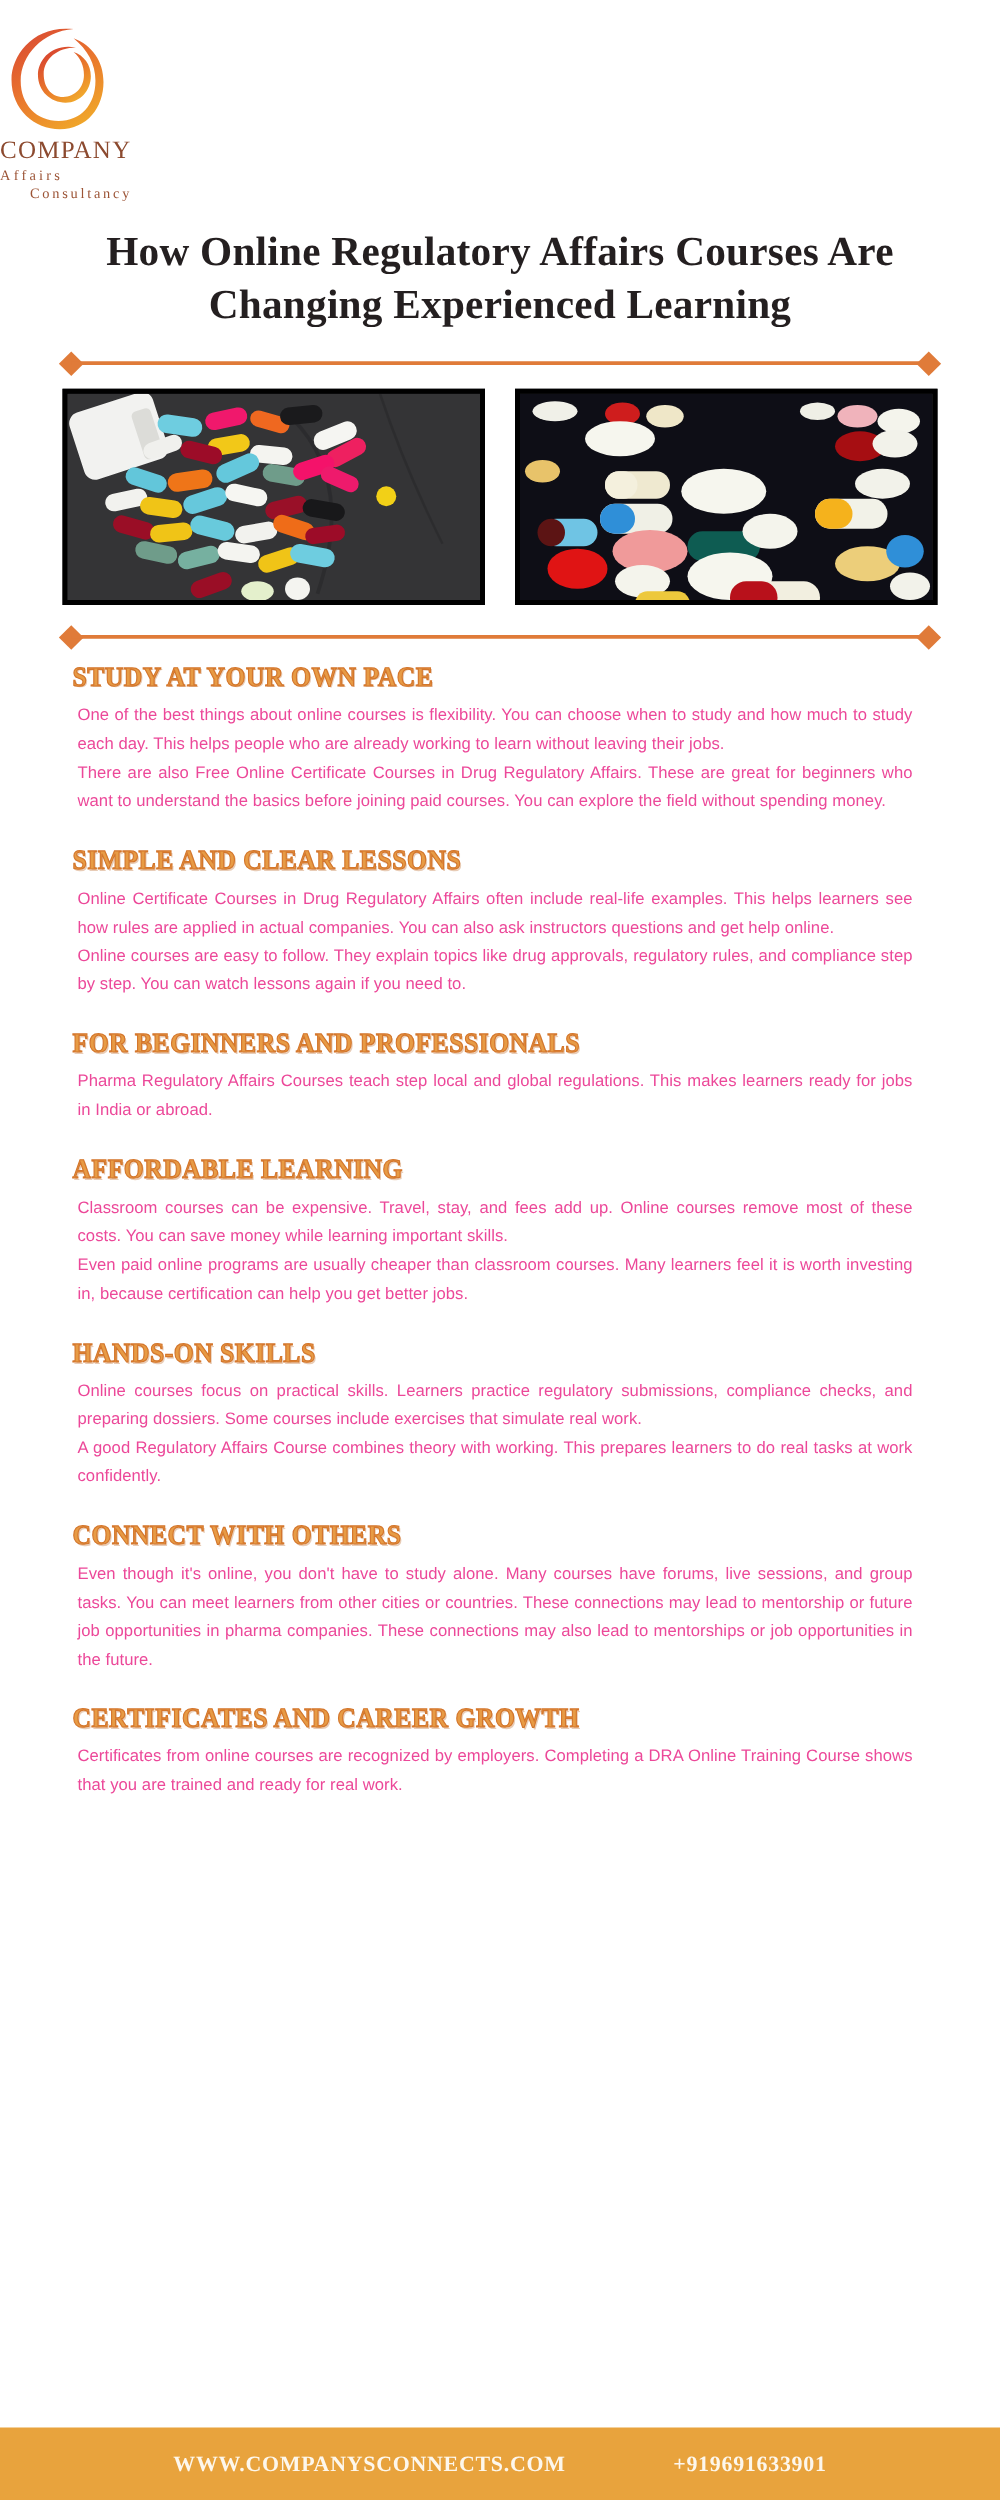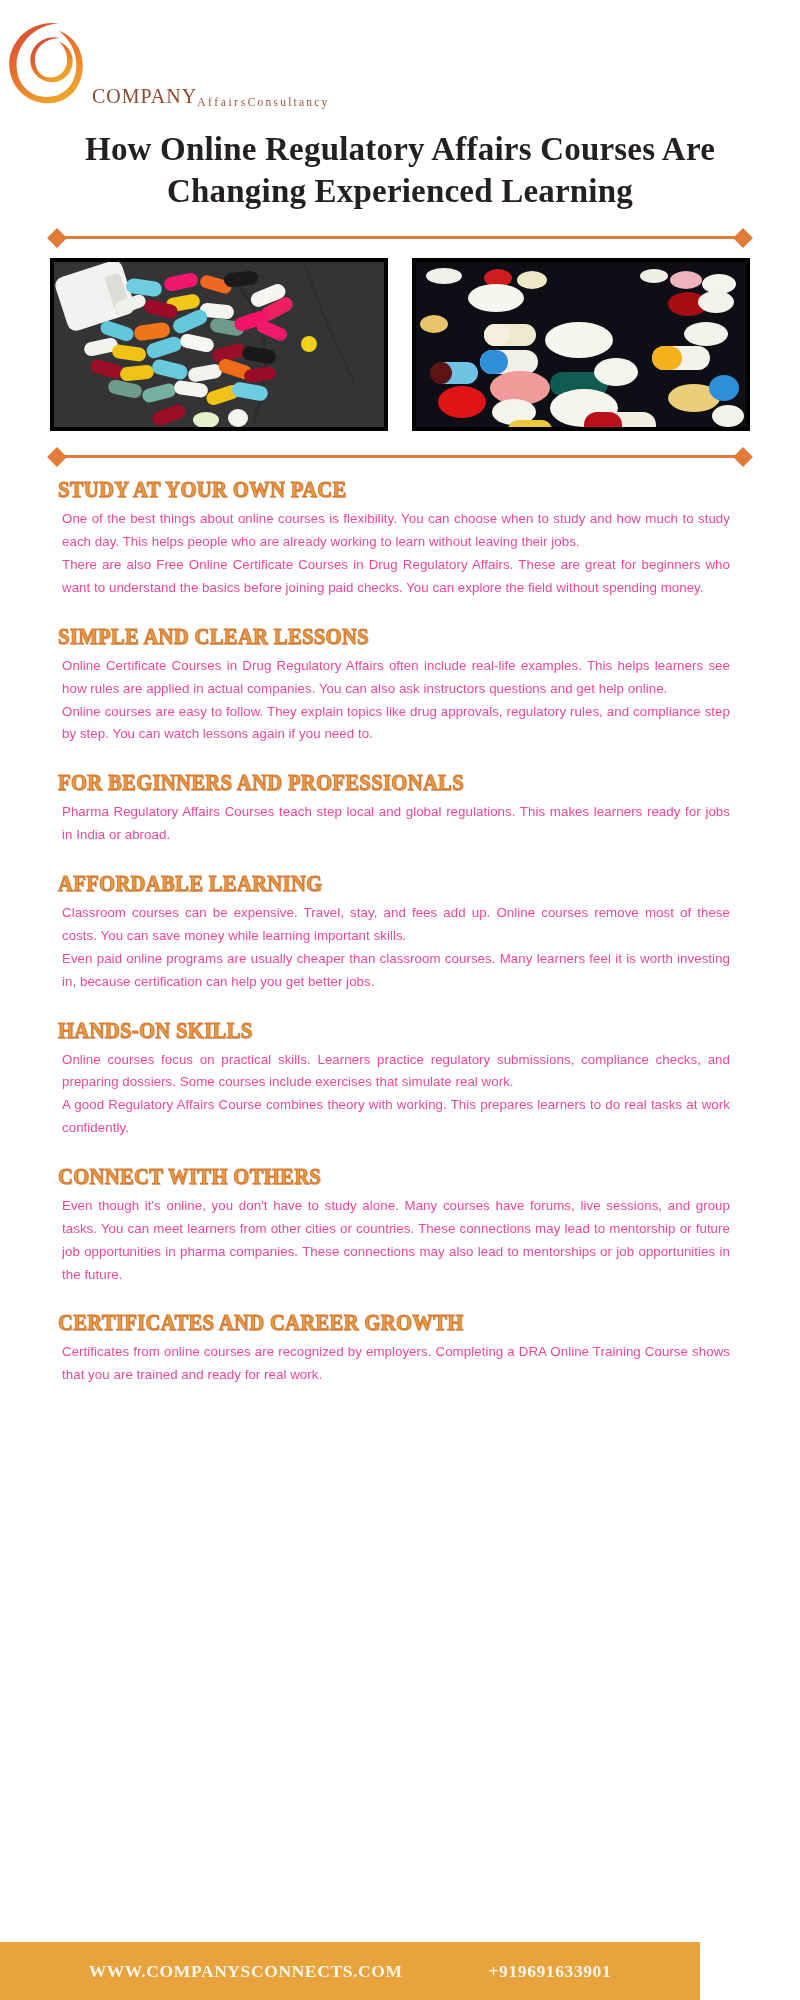--- a/index.html
+++ b/index.html
@@ -21,22 +21,22 @@
     position: relative;
     background: #ffffff;
     display: flex;
     flex-direction: column;
   }
 
   
   .logo-block {
     margin-top: 14px;
     display: flex;
-    flex-direction: row;
-    align-items: flex-end;
+    flex-direction: column;
+    align-items: flex-start;
   }
   .logo-mark {
     width: 92px;
     height: 94px;
     display: block;
   }
   .logo-word {
     font-family: "Liberation Serif", serif;
     font-size: 20px;
     letter-spacing: 1px;
@@ -50,20 +50,21 @@
     letter-spacing: 2.6px;
     color: #9c5436;
     margin-top: 3px;
   }
   .logo-sub2 {
     font-family: "Liberation Serif", serif;
     font-size: 11.5px;
     letter-spacing: 2.2px;
     color: #9c5436;
     margin-top: 2px;
+    margin-left: 24px;
   }
 
   
   .title {
     margin: 20px auto 0 auto;
     width: 660px;
     text-align: center;
     font-family: "Liberation Serif", serif;
     font-weight: bold;
     font-size: 33px;
@@ -147,21 +148,21 @@
     letter-spacing: 0.05px;
   }
   .sec-body p { margin: 0; }
   .gap-md { height: 20px; }
 
   
   .footer {
     position: absolute;
     left: 0;
     bottom: 0;
-    width: 700px;
+    width: 800px;
     height: 58px;
     background: #e8a33d;
     display: flex;
     align-items: center;
     justify-content: center;
     gap: 86px;
   }
   .footer-text {
     font-family: "Liberation Serif", serif;
     font-weight: bold;
@@ -316,21 +317,21 @@
     <span class="bar"></span>
     <span class="dia right"></span>
   </div>
 
   <div class="content">
 
     <div class="section">
       <div class="sec-head">STUDY AT YOUR OWN PACE</div>
       <div class="sec-body">
         <p>One of the best things about online courses is flexibility. You can choose when to study and how much to study each day. This helps people who are already working to learn without leaving their jobs.</p>
-        <p>There are also Free Online Certificate Courses in Drug Regulatory Affairs. These are great for beginners who want to understand the basics before joining paid checks. You can explore the field without spending money.</p>
+        <p>There are also Free Online Certificate Courses in Drug Regulatory Affairs. These are great for beginners who want to understand the basics before joining paid courses. You can explore the field without spending money.</p>
       </div>
     </div>
     <div class="gap-md"></div>
 
     <div class="section">
       <div class="sec-head">SIMPLE AND CLEAR LESSONS</div>
       <div class="sec-body">
         <p>Online Certificate Courses in Drug Regulatory Affairs often include real-life examples. This helps learners see how rules are applied in actual companies. You can also ask instructors questions and get help online.</p>
         <p>Online courses are easy to follow. They explain topics like drug approvals, regulatory rules, and compliance step by step. You can watch lessons again if you need to.</p>
       </div>

